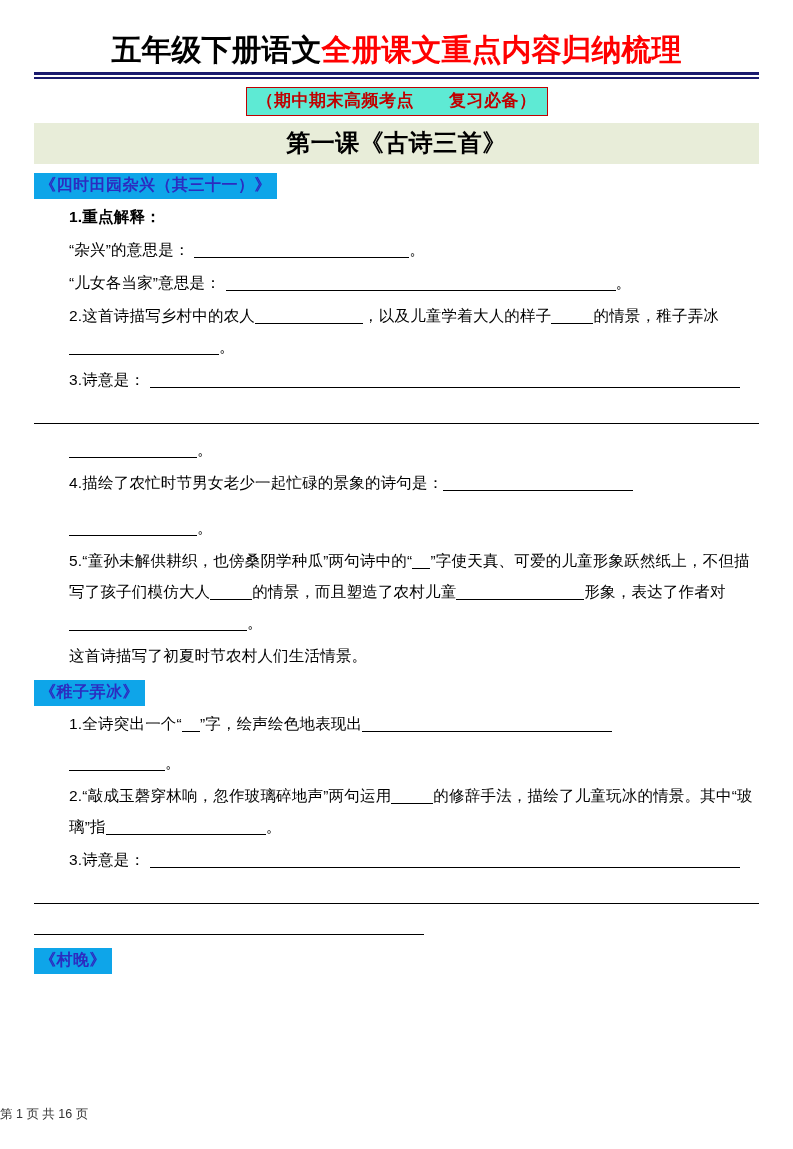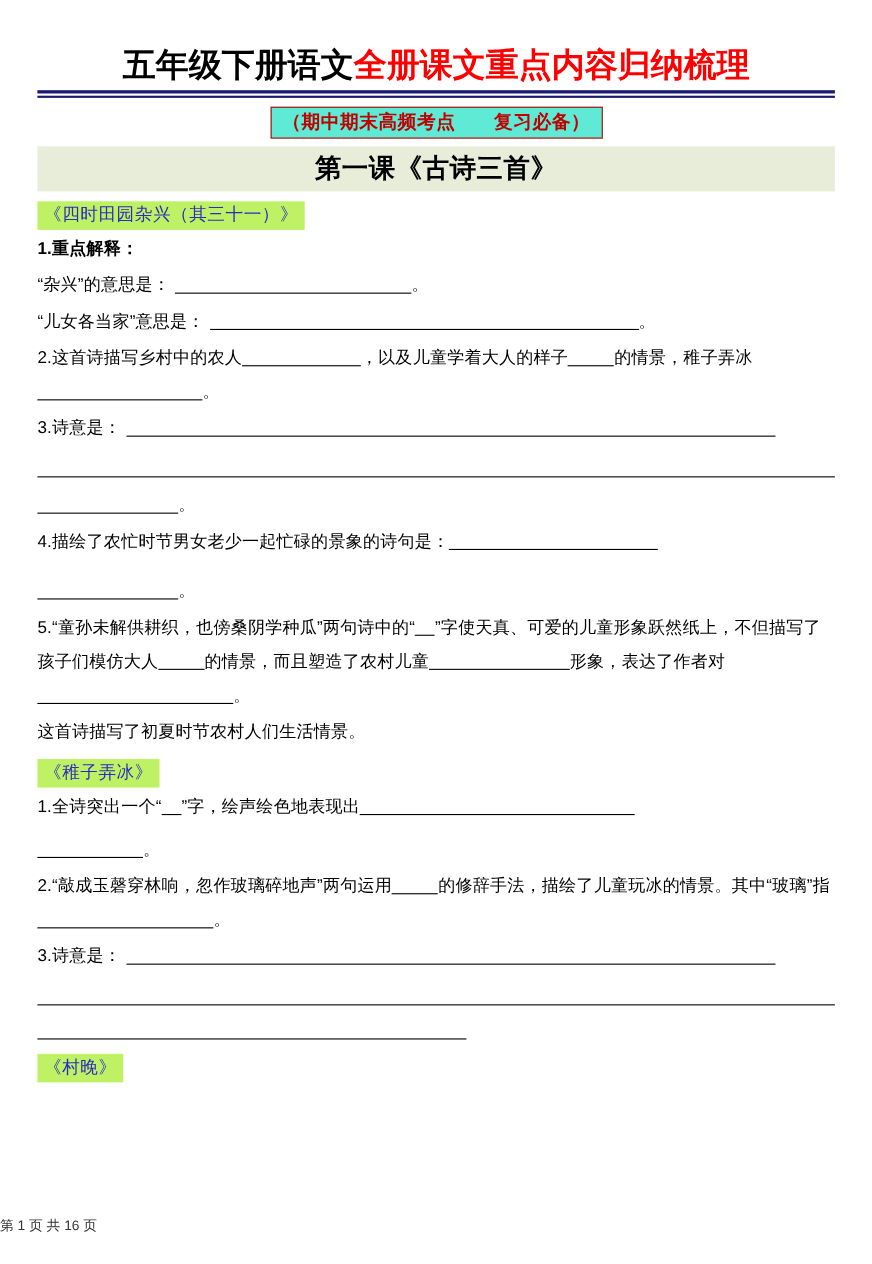--- a/index.html
+++ b/index.html
@@ -13,21 +13,21 @@
     font-family: "Liberation Sans", sans-serif;
     color: #000;
     position: relative;
     overflow: hidden;
   }
   .page {
     position: relative;
     width: 793px;
     height: 1149px;
     box-sizing: border-box;
-    padding: 40px 34px 0 34px;
+    padding: 30px 34px 0 34px;
   }
 
   
   .title-wrap {
     text-align: center;
     position: relative;
   }
   .main-title {
     font-size: 30px;
     font-weight: bold;
@@ -73,35 +73,36 @@
     font-size: 24px;
     font-weight: bold;
     padding: 4px 0 5px 0;
     letter-spacing: 0.5px;
   }
 
   
   .poem-heading {
     display: inline-block;
     margin-top: 9px;
-    background: #bef264;
+    background: #0ea5e9;
     color: #2c2cc0;
     font-size: 16px;
-    font-weight: normal;
+    font-weight: bold;
     padding: 2px 6px 3px 6px;
     letter-spacing: 0.5px;
   }
 
   
   .body-line {
     font-size: 15.5px;
     line-height: 31px;
     margin-top: 2px;
     letter-spacing: 0.2px;
     word-break: break-all;
+    margin-left: 35px;
   }
   .body-line.bold { font-weight: bold; }
   .blank {
     display: inline-block;
     border-bottom: 1px solid #000;
     vertical-align: -3px;
   }
   .b-xxl { width: 215px; }
   .b-l   { width: 150px; }
   .b-m   { width: 108px; }

